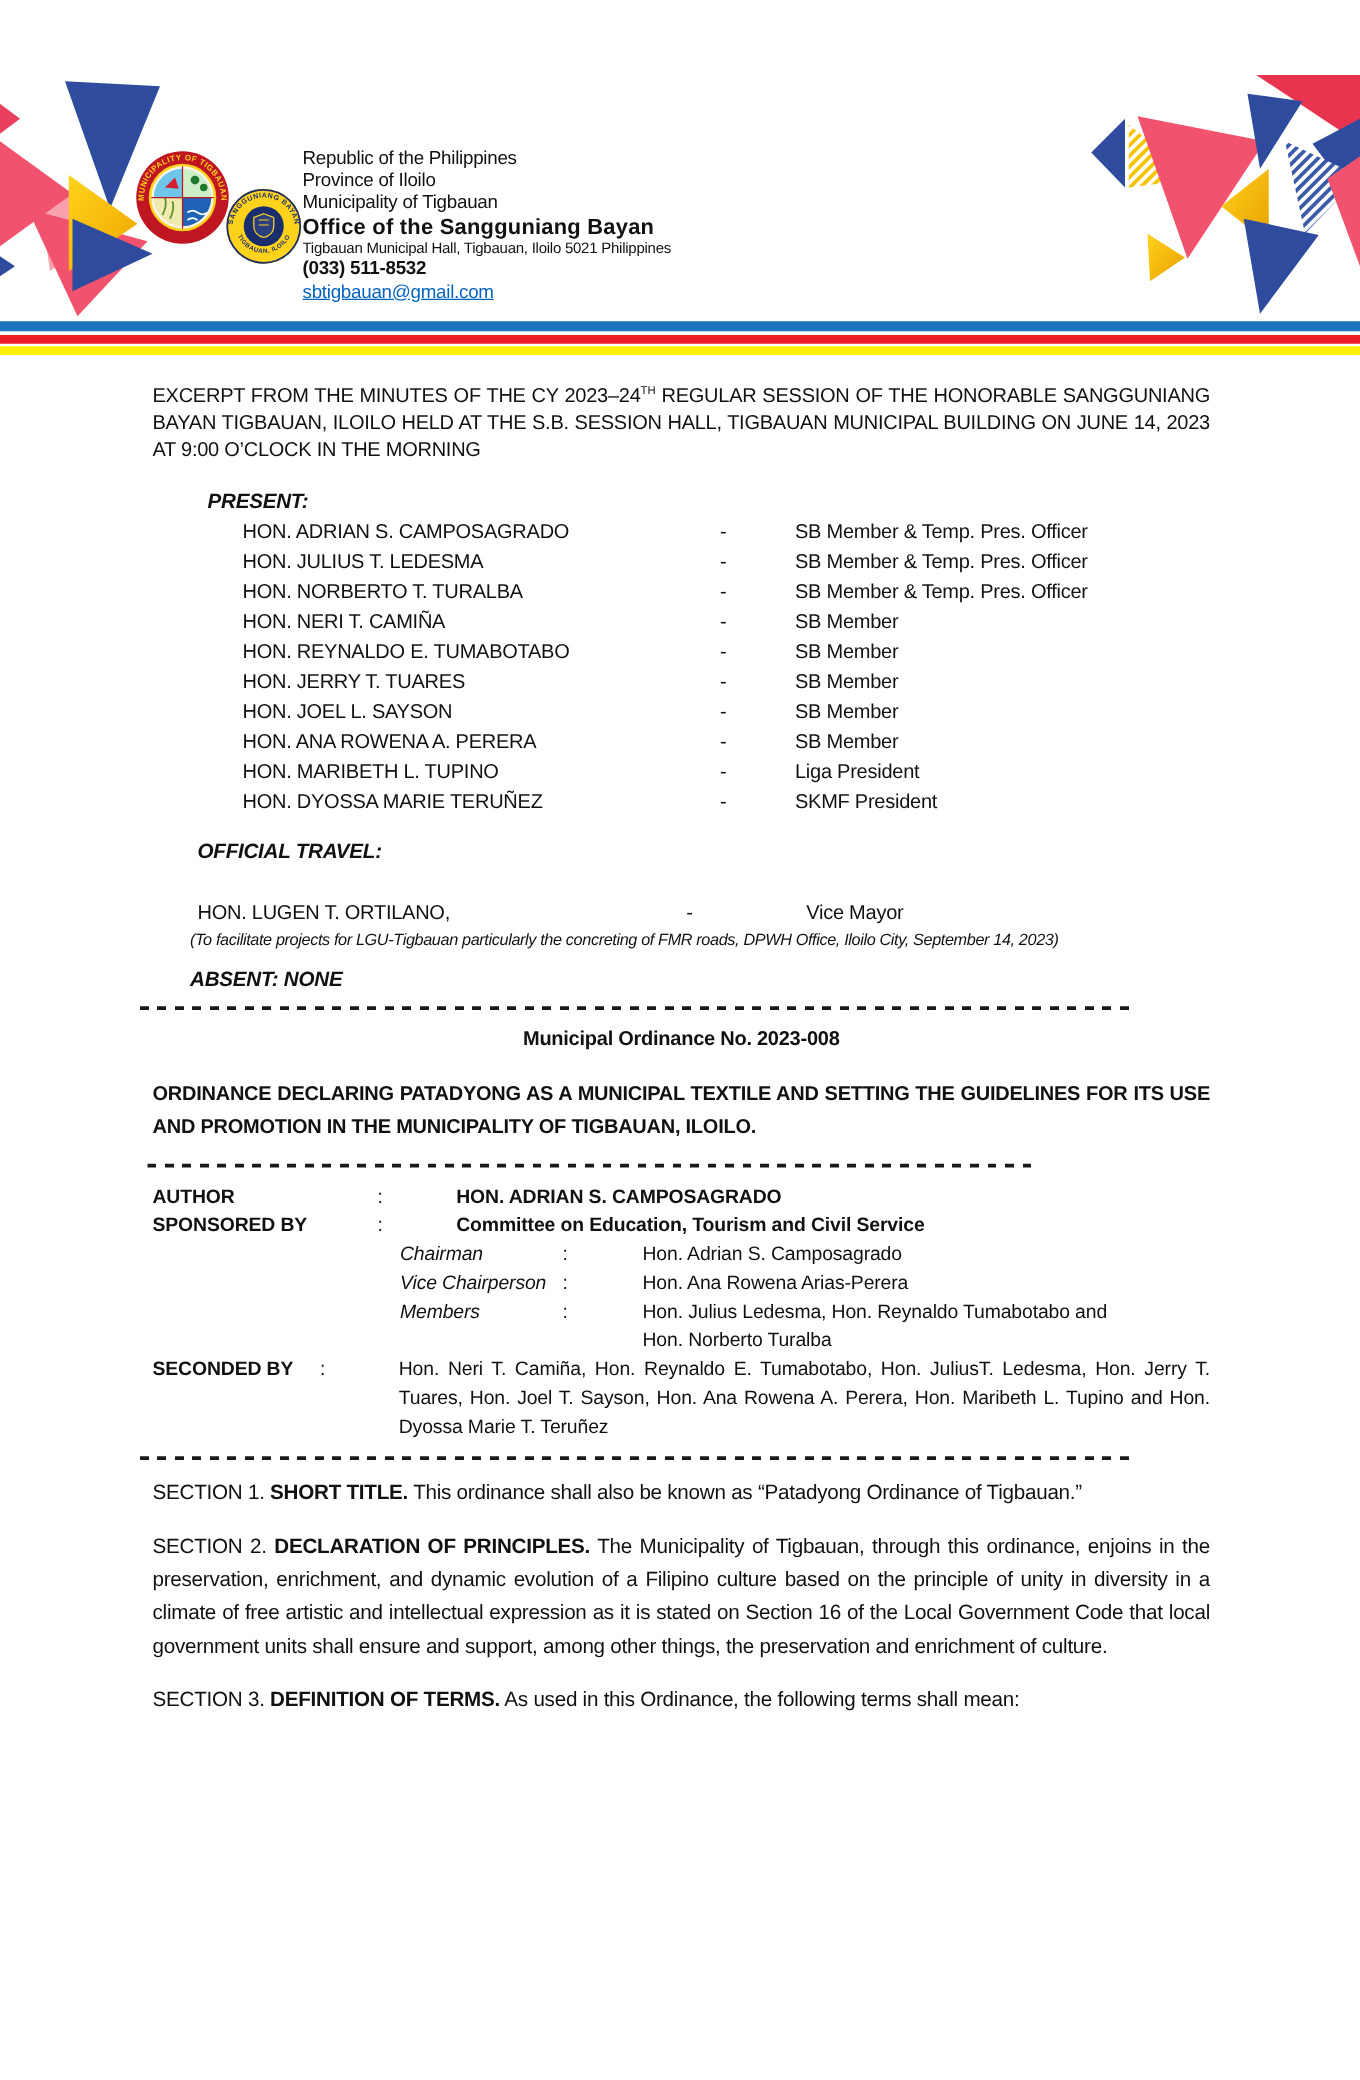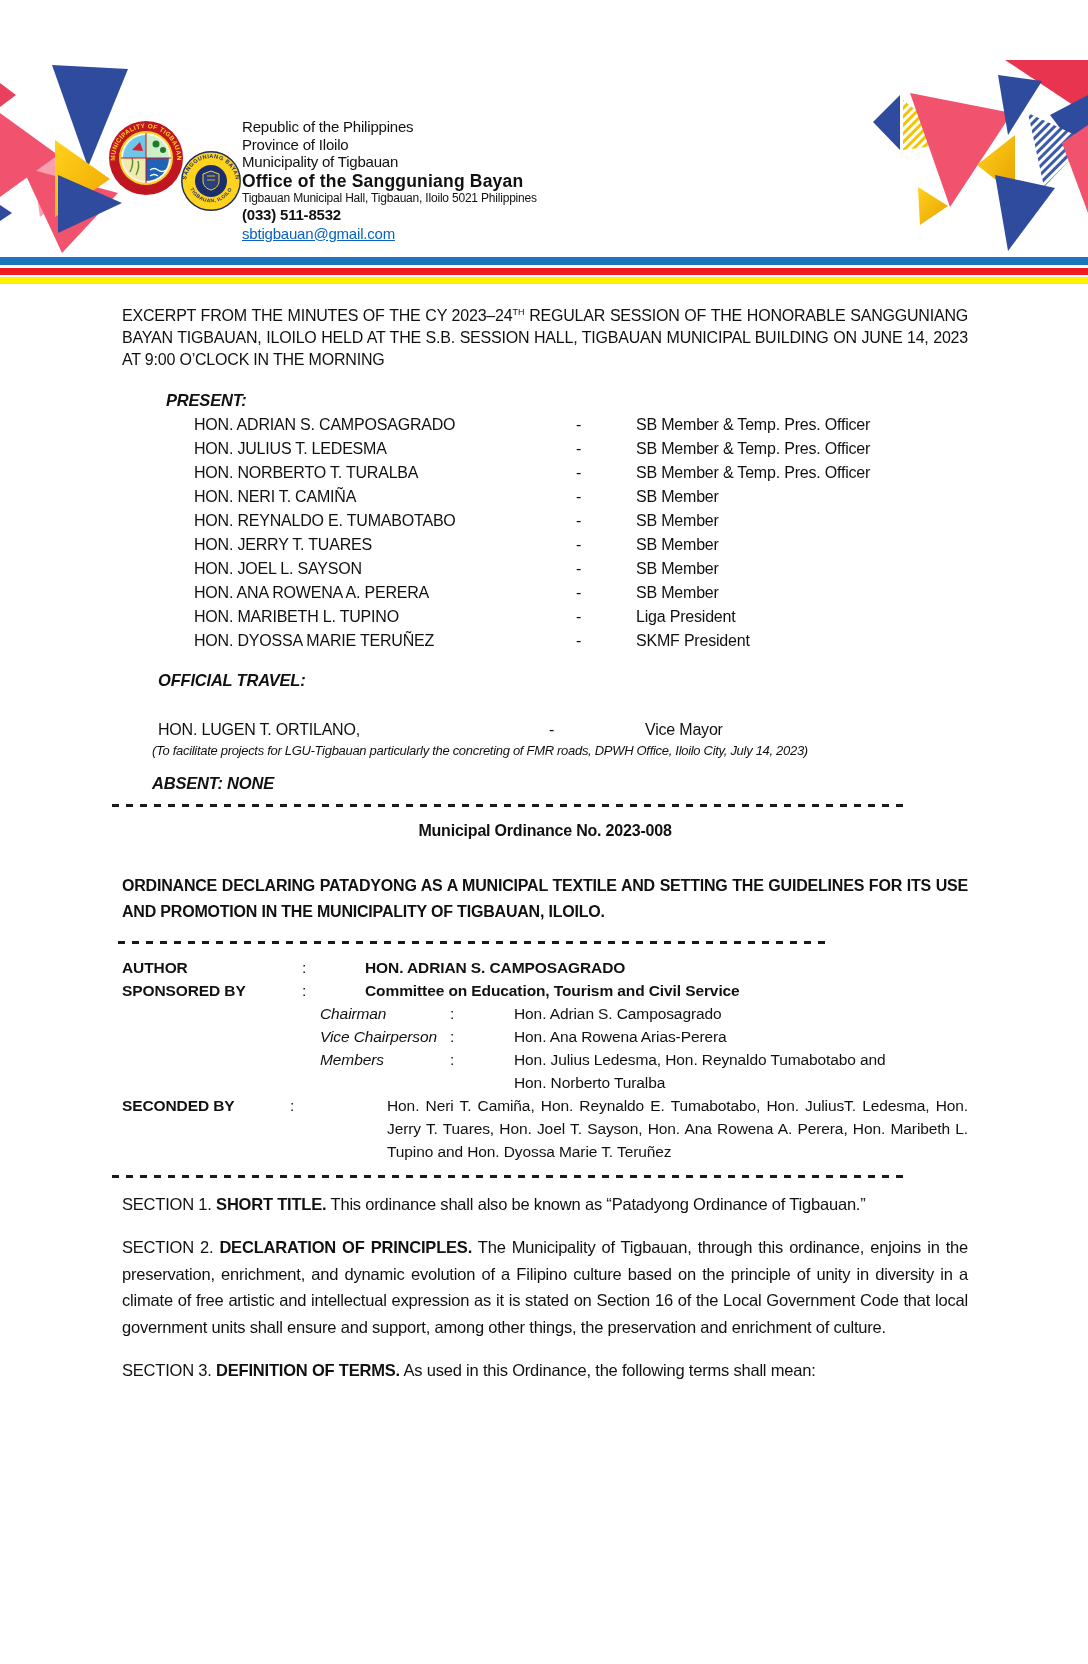--- a/index.html
+++ b/index.html
@@ -33,30 +33,30 @@
   .p-row .nm,.p-row .rl{white-space:nowrap;}
   .ot-label{margin-top:14px;margin-left:36px;line-height:26px;}
   .ot-row{display:grid;grid-template-columns:36px 391px 96px 1fr;margin-top:24px;line-height:25px;}
   .ot-note{font-style:italic;font-size:13px;line-height:18px;letter-spacing:-.3px;margin-left:30px;}
   .absent-label{margin-top:10px;margin-left:30px;line-height:26px;}
   .dashes{height:3px;background:repeating-linear-gradient(90deg,#1a1a1a 0 7px,transparent 7px 14px);}
   .d1{margin-top:8px;margin-left:-10px;width:794px;}
   .d2{margin-top:10px;margin-left:-4px;width:712px;}
   .d3{margin-top:12px;margin-left:-10px;width:794px;}
   .ord-num{margin-top:12px;text-align:center;font-weight:bold;font-size:16px;line-height:23px;}
-  .ord-title{margin-top:31px;font-weight:bold;font-size:16px;line-height:26px;text-align:justify;}
+  .ord-title{margin-top:20px;font-weight:bold;font-size:16px;line-height:26px;text-align:justify;}
   
   .sp{font-size:15.5px;letter-spacing:-.1px;}
   .sp-row{display:grid;grid-template-columns:180px 63px 1fr;line-height:23px;margin-top:0;}
   .sp-row.first{margin-top:12px;}
   .sp-sub{display:grid;grid-template-columns:198px 130px 64px 1fr;line-height:23px;}
   .lbl-bi{font-weight:bold;}
   .lbl-i{font-style:italic;}
   .bold{font-weight:bold;}
-  .sec-grid{display:grid;grid-template-columns:134px 63px 1fr;line-height:23px;gap:34px;}
+  .sec-grid{display:grid;grid-template-columns:134px 63px 1fr;line-height:23px;}
   .sec-grid .val{text-align:justify;}
   
   .section-par{margin-top:13px;text-align:justify;line-height:26.5px;font-size:16.5px;letter-spacing:-.2px;}
   .section-par .bold{letter-spacing:-.2px;}
 </style>
 </head>
 <body>
 
 <div class="page">
 
@@ -240,21 +240,21 @@
       </div>
 
     <div class="ot-label head-bi">OFFICIAL TRAVEL:</div>
 
     <div class="ot-row">
       <span></span>
       <span>HON. LUGEN T. ORTILANO,</span>
       <span>-</span>
       <span>Vice Mayor</span>
     </div>
-    <div class="ot-note">(To facilitate projects for LGU-Tigbauan particularly the concreting of FMR roads, DPWH Office, Iloilo City, July 14, 2023)</div>
+    <div class="ot-note">(To facilitate projects for LGU-Tigbauan particularly the concreting of FMR roads, DPWH Office, Iloilo City, September 14, 2023)</div>
 
     <div class="absent-label head-bi">ABSENT: NONE</div>
 
     <div class="dashes d1"></div>
 
     <div class="ord-num">Municipal Ordinance No. 2023-008</div>
 
     <p class="ord-title">ORDINANCE DECLARING PATADYONG AS A MUNICIPAL TEXTILE AND SETTING THE GUIDELINES FOR ITS USE AND PROMOTION IN THE MUNICIPALITY OF TIGBAUAN, ILOILO.</p>
 
     <div class="dashes d2"></div>

